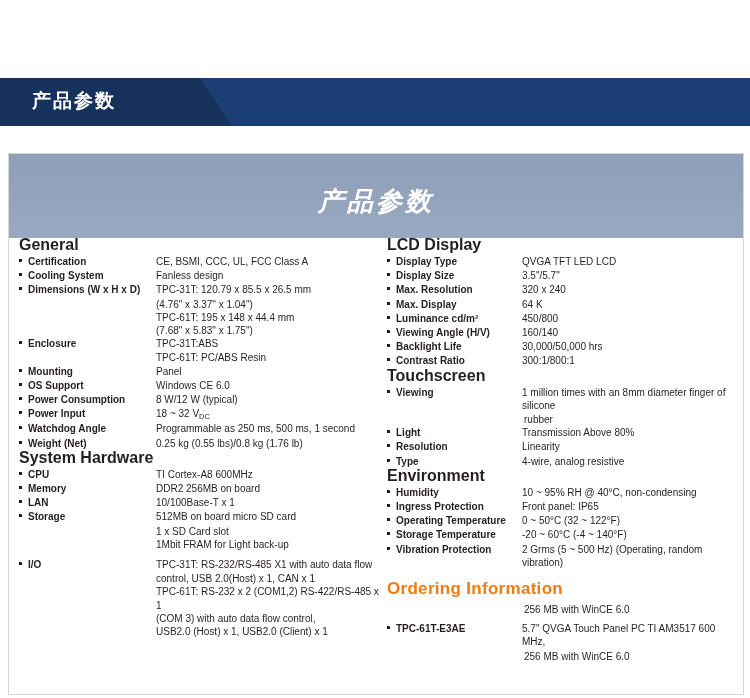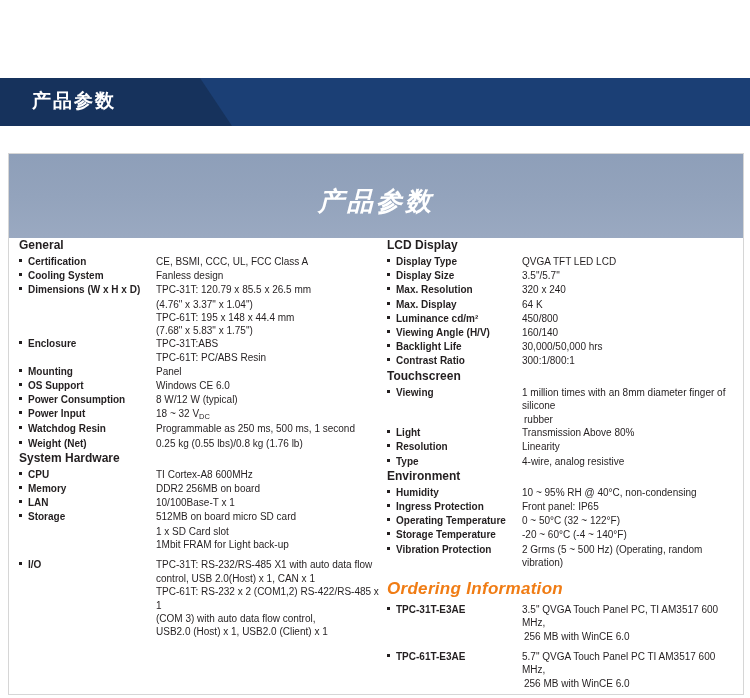--- a/index.html
+++ b/index.html
@@ -87,32 +87,31 @@
 
   .col {
     position: absolute;
     top: 0;
   }
   .col-left { left: 10px; width: 360px; }
   .col-right { left: 378px; width: 350px; }
 
   
   .sec-title {
-    font-size: 12px;
+    font-size: 16px;
     font-weight: bold;
     color: #231f20;
     margin: 0 0 3px 0;
     line-height: 14px;
   }
   .sec-title.spaced { }
 
   .sec-title-orange {
     font-size: 17px;
     font-weight: bold;
-    font-style: italic;
     color: #f07c14;
     margin: 10px 0 4px 0;
     line-height: 20px;
     letter-spacing: 0.3px;
   }
 
   
   .row {
     display: flex;
     align-items: flex-start;
@@ -246,21 +245,21 @@
             <span class="bullet">
               <i></i>
             </span>
             <span class="label">Power Input</span>
             <span class="value">18 ~ 32 V<sub class="vdc">DC</sub></span>
           </div>
         <div class="row">
             <span class="bullet">
               <i></i>
             </span>
-            <span class="label">Watchdog Resin</span>
+            <span class="label">Watchdog Angle</span>
             <span class="value">Programmable as 250 ms, 500 ms, 1 second</span>
           </div>
         <div class="row">
             <span class="bullet">
               <i></i>
             </span>
             <span class="label">Weight (Net)</span>
             <span class="value">0.25 kg (0.55 lbs)/0.8 kg (1.76 lb)</span>
           </div>
       </div>
@@ -461,27 +460,20 @@
             <span class="bullet">
               <i></i>
             </span>
             <span class="label">Vibration Protection</span>
             <span class="value">2 Grms (5 ~ 500 Hz) (Operating, random vibration)</span>
           </div>
       </div>
 
       <div class="sec-title-orange">Ordering Information</div>
       <div>
-        <div class="row">
-            <span class="bullet">
-              <i></i>
-            </span>
-            <span class="label">TPC-31T-E3AE</span>
-            <span class="value">3.5" QVGA Touch Panel PC, TI AM3517 600 MHz,</span>
-          </div>
         <div class="cont">
             <span class="pad"></span>
             <span class="value">256 MB with WinCE 6.0</span>
           </div>
         <div class="row" style="margin-top:6px;">
             <span class="bullet">
               <i></i>
             </span>
             <span class="label">TPC-61T-E3AE</span>
             <span class="value">5.7" QVGA Touch Panel PC TI AM3517 600 MHz,</span>

